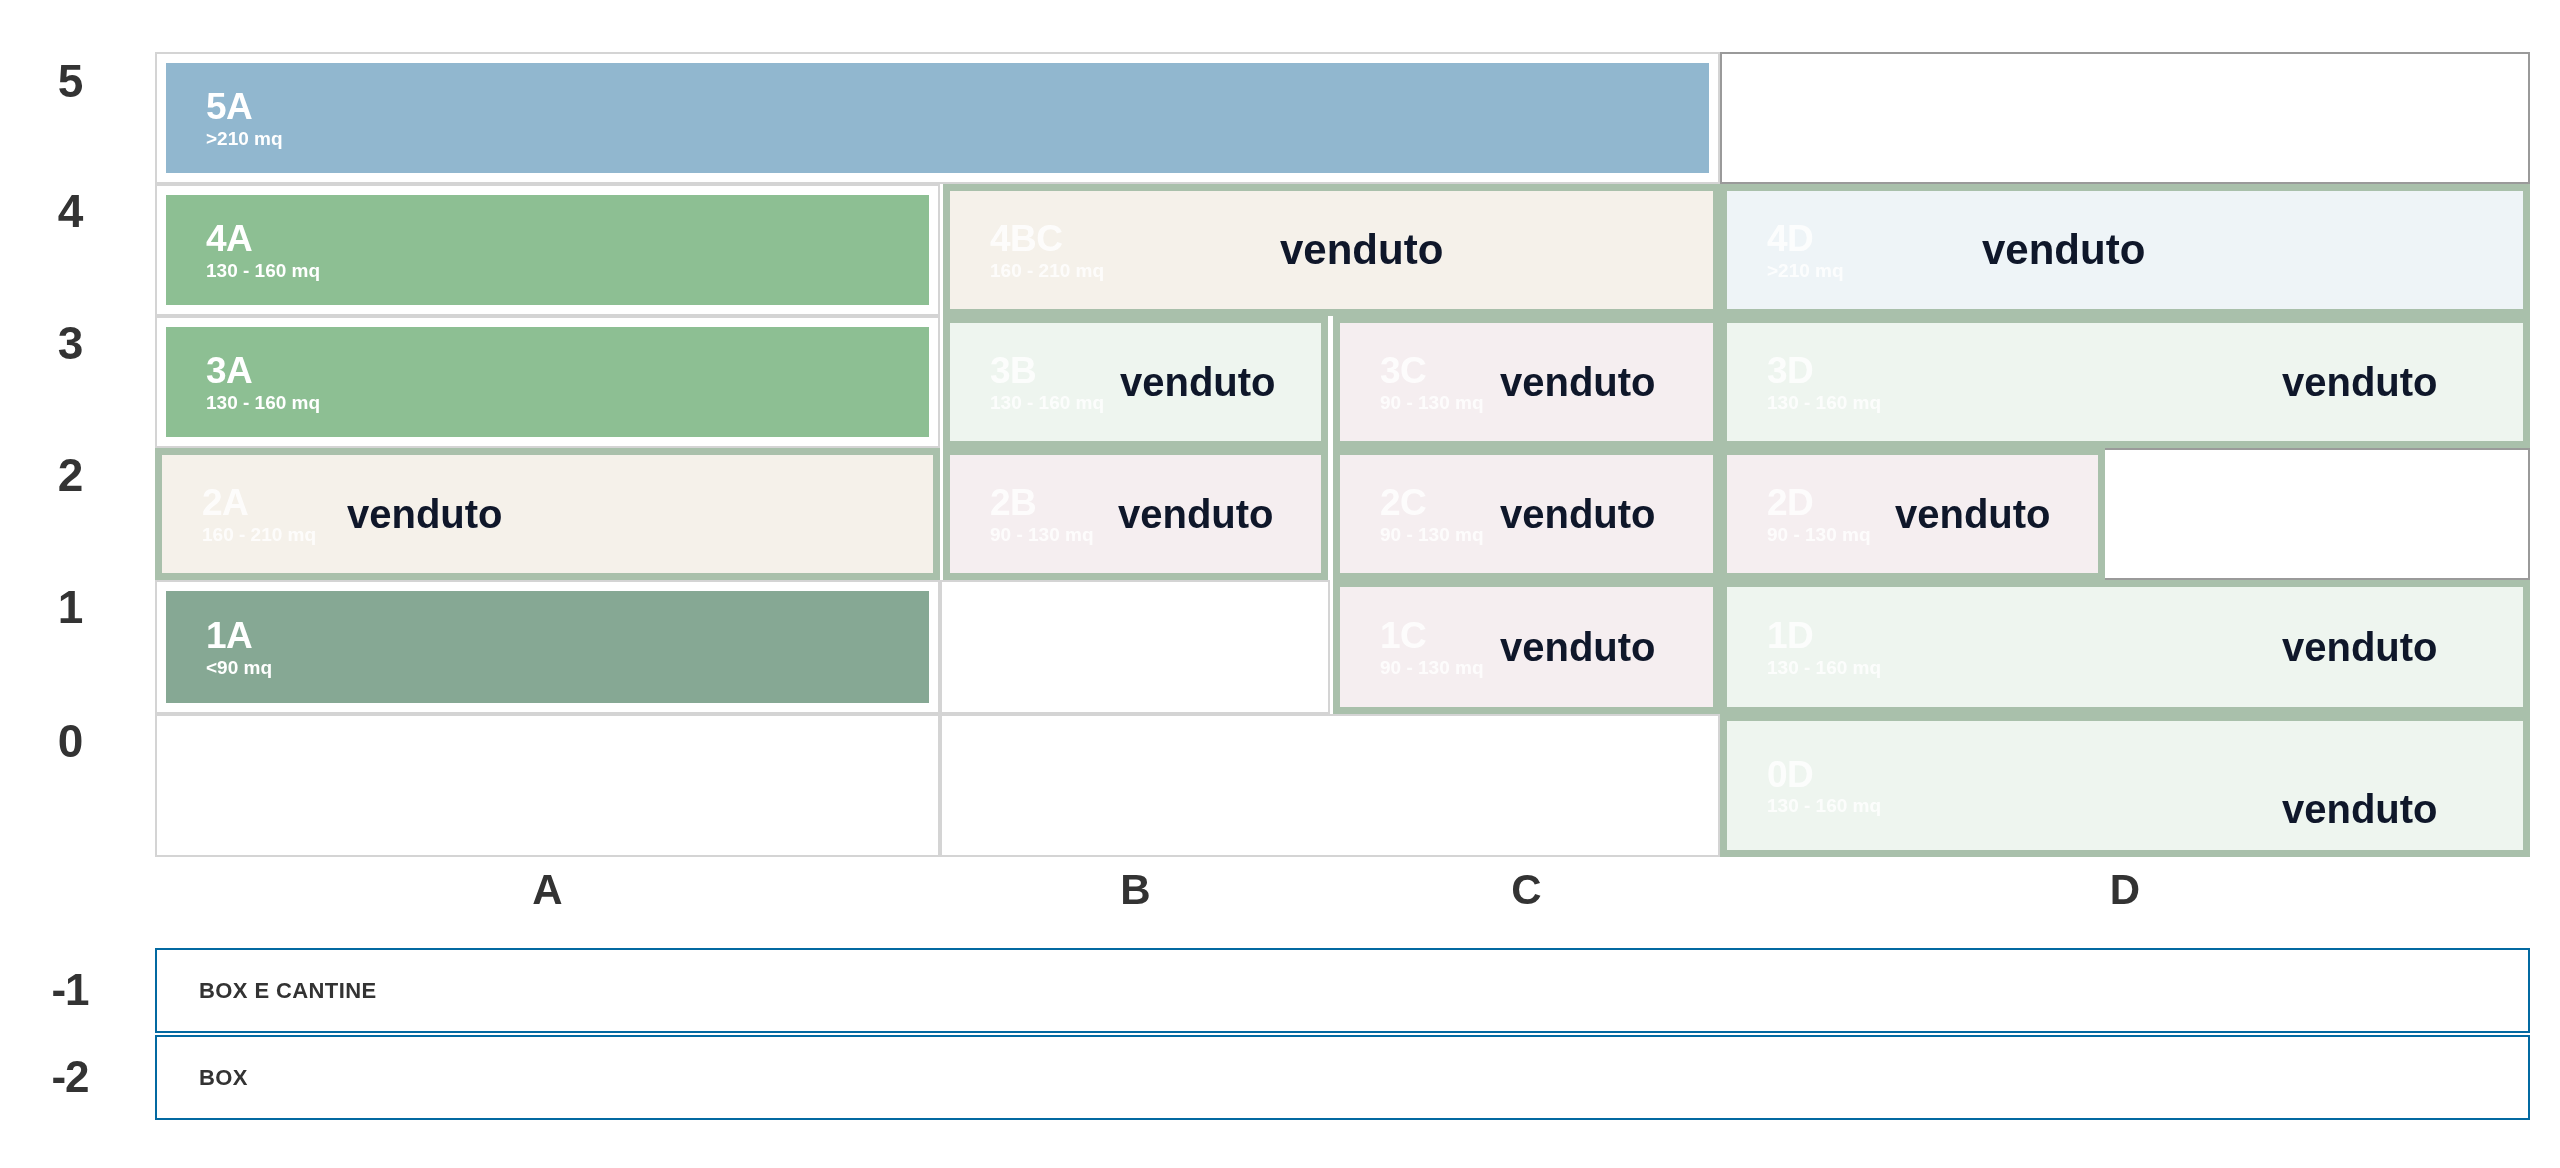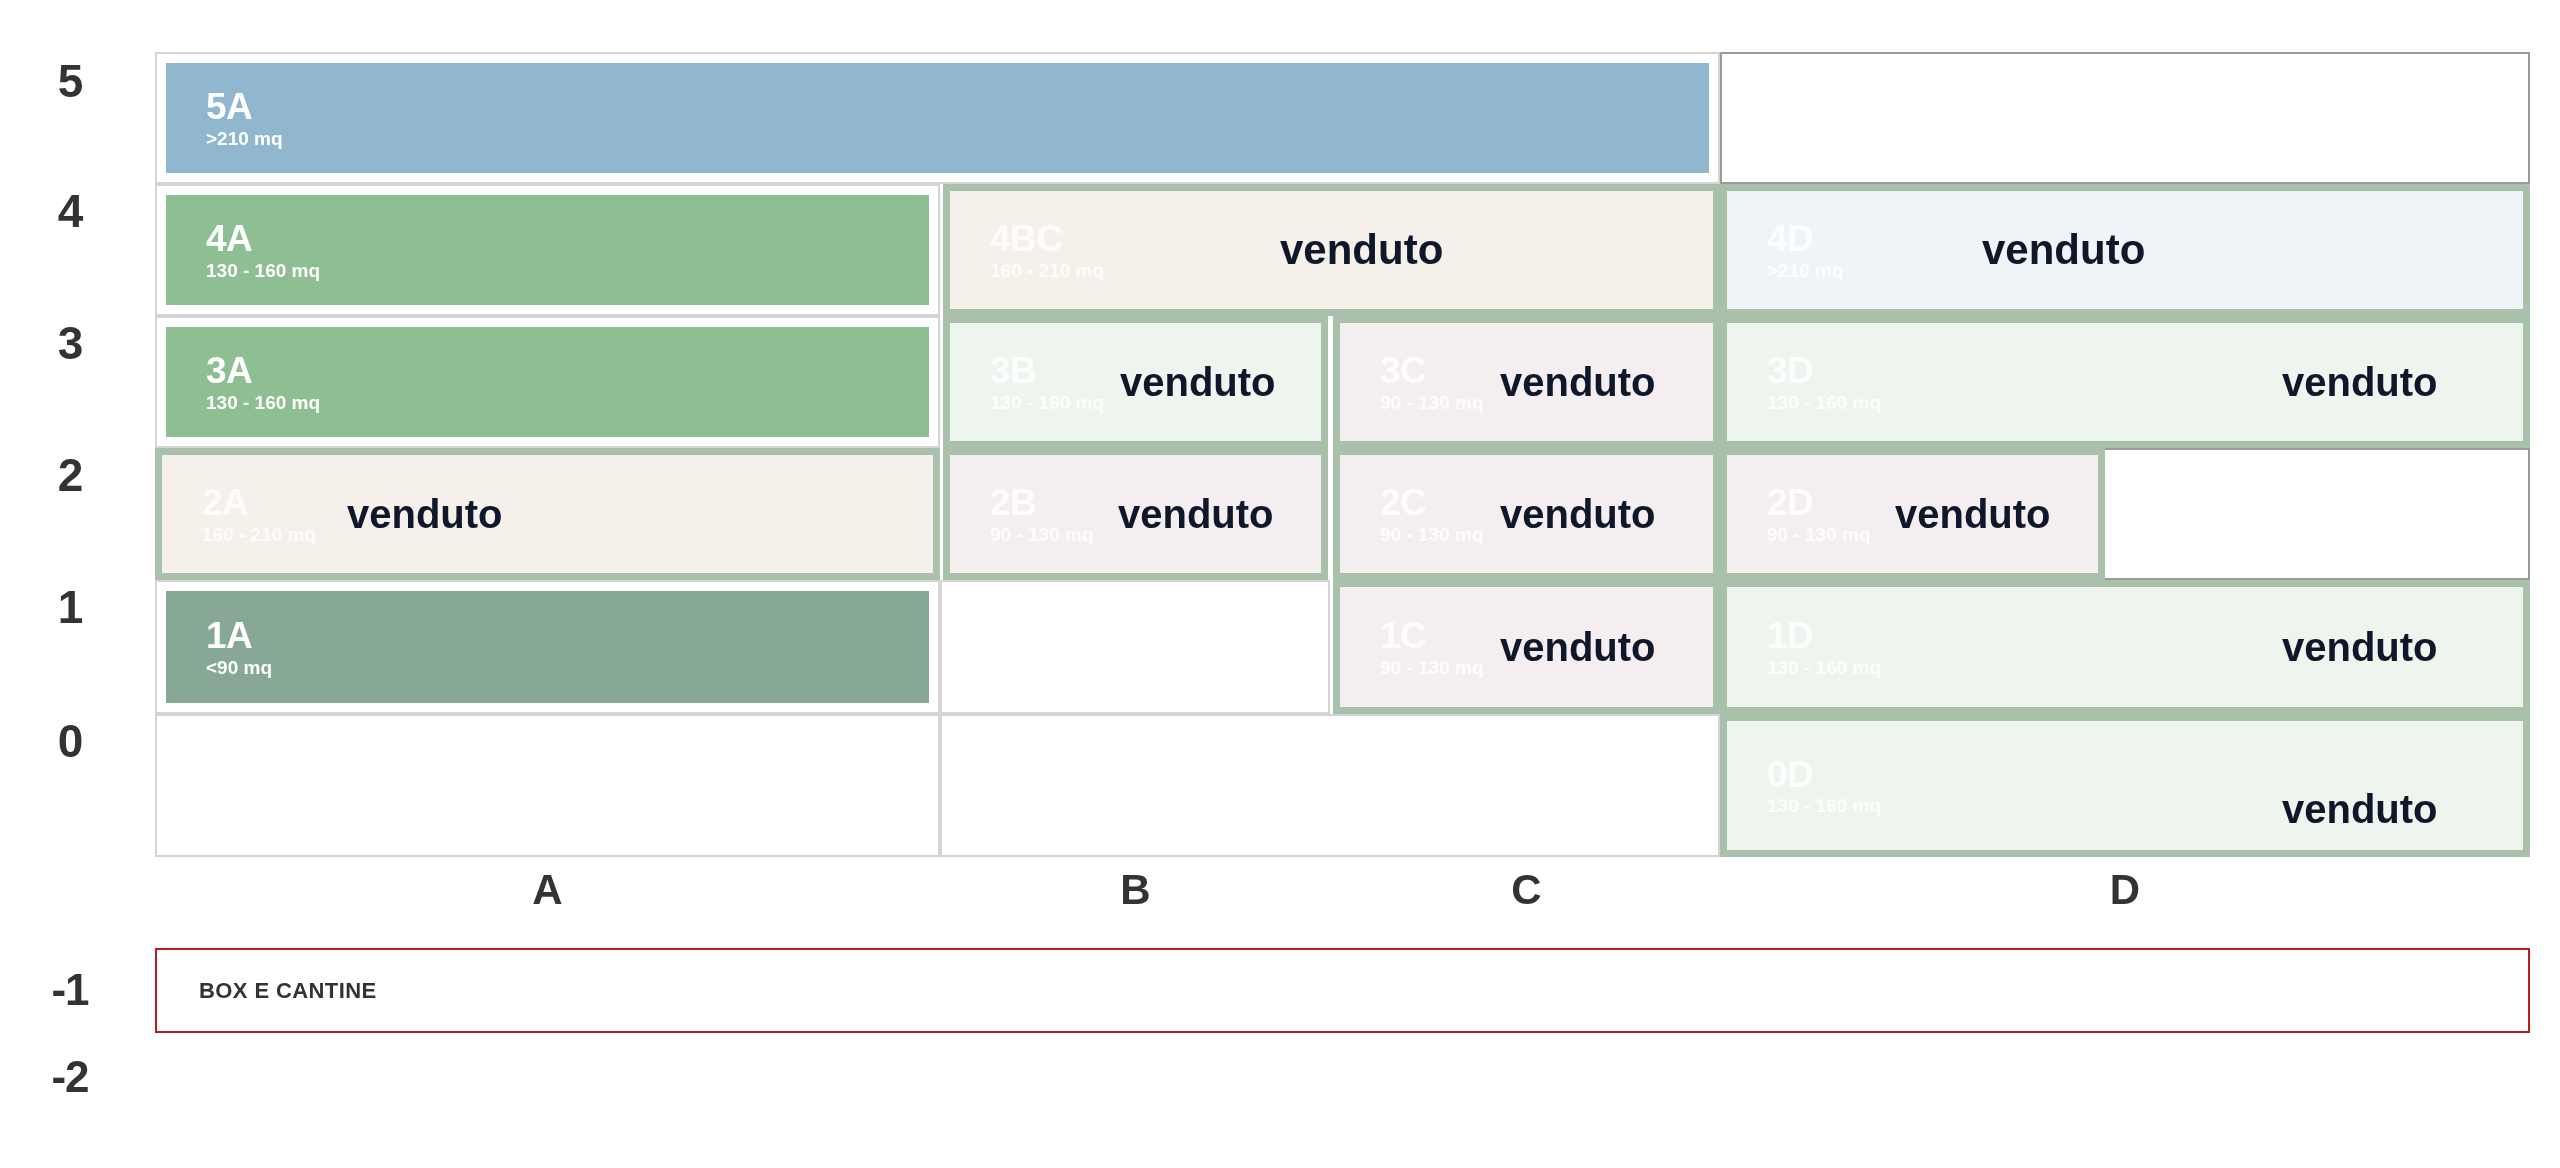--- a/index.html
+++ b/index.html
@@ -130,21 +130,21 @@
     font-size: 42px;
     color: #333333;
   }
 
   
   .basement {
     position: absolute;
     left: 155px;
     width: 2375px;
     box-sizing: border-box;
-    border: 2px solid #b91c1c;
+    border: 2px solid #0369a1;
     background: #ffffff;
     display: flex;
     align-items: center;
   }
   .basement .b-label {
     margin-left: 42px;
     font-weight: bold;
     font-size: 22px;
     color: #333333;
     letter-spacing: 0.4px;
@@ -322,14 +322,17 @@
   <div class="col-letter" style="left:943px; width:385px;">B</div>
   <div class="col-letter" style="left:1333px; width:387px;">C</div>
   <div class="col-letter" style="left:1720px; width:810px;">D</div>
 
   <div class="floor-label small" style="top:968px">-1</div>
   <div class="basement" style="top:948px; height:85px;">
     <span class="b-label">BOX E CANTINE</span>
   </div>
 
   <div class="floor-label small" style="top:1055px">-2</div>
+  <div class="basement" style="top:1035px; height:85px;">
+    <span class="b-label">BOX</span>
+  </div>
 
 </div>
 
 </body></html>

